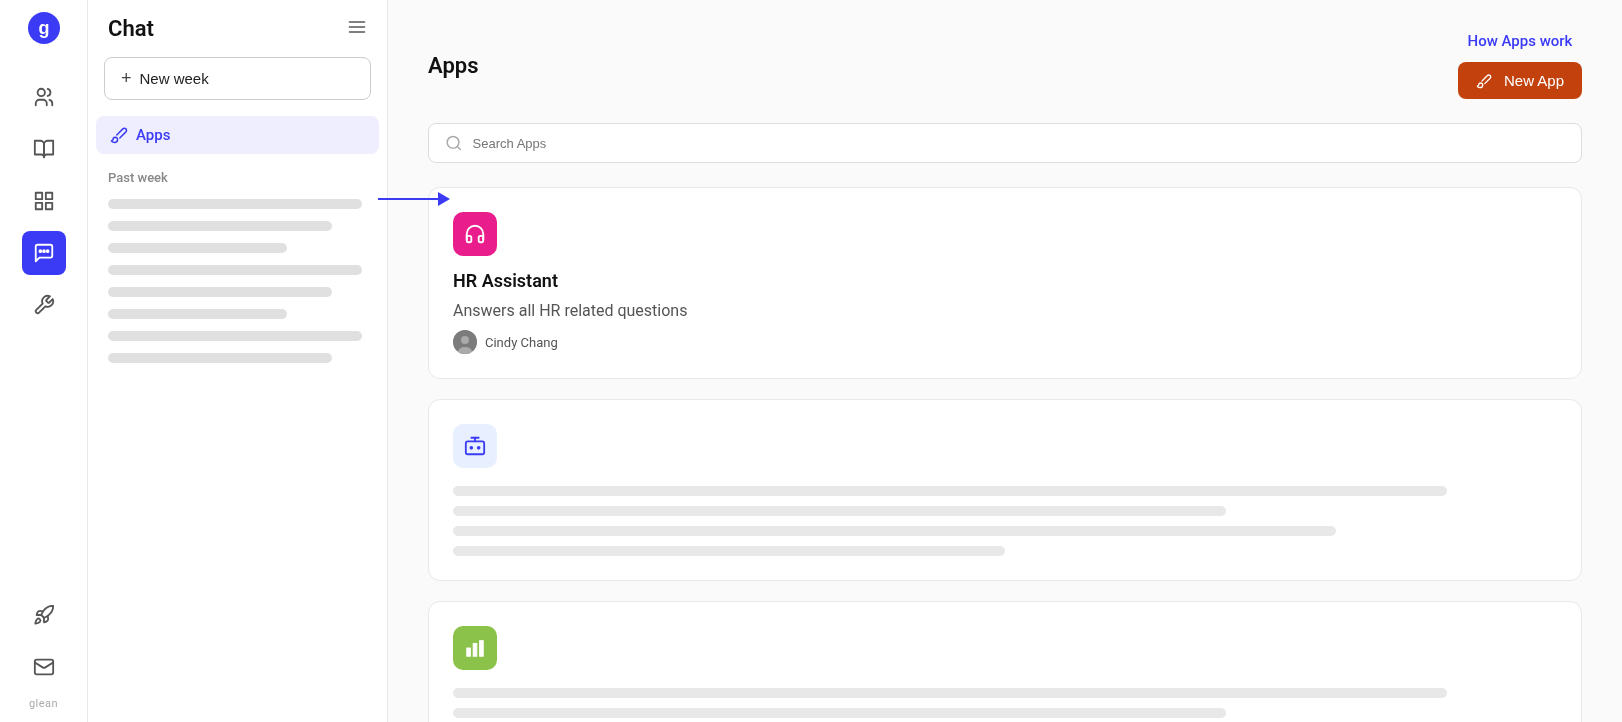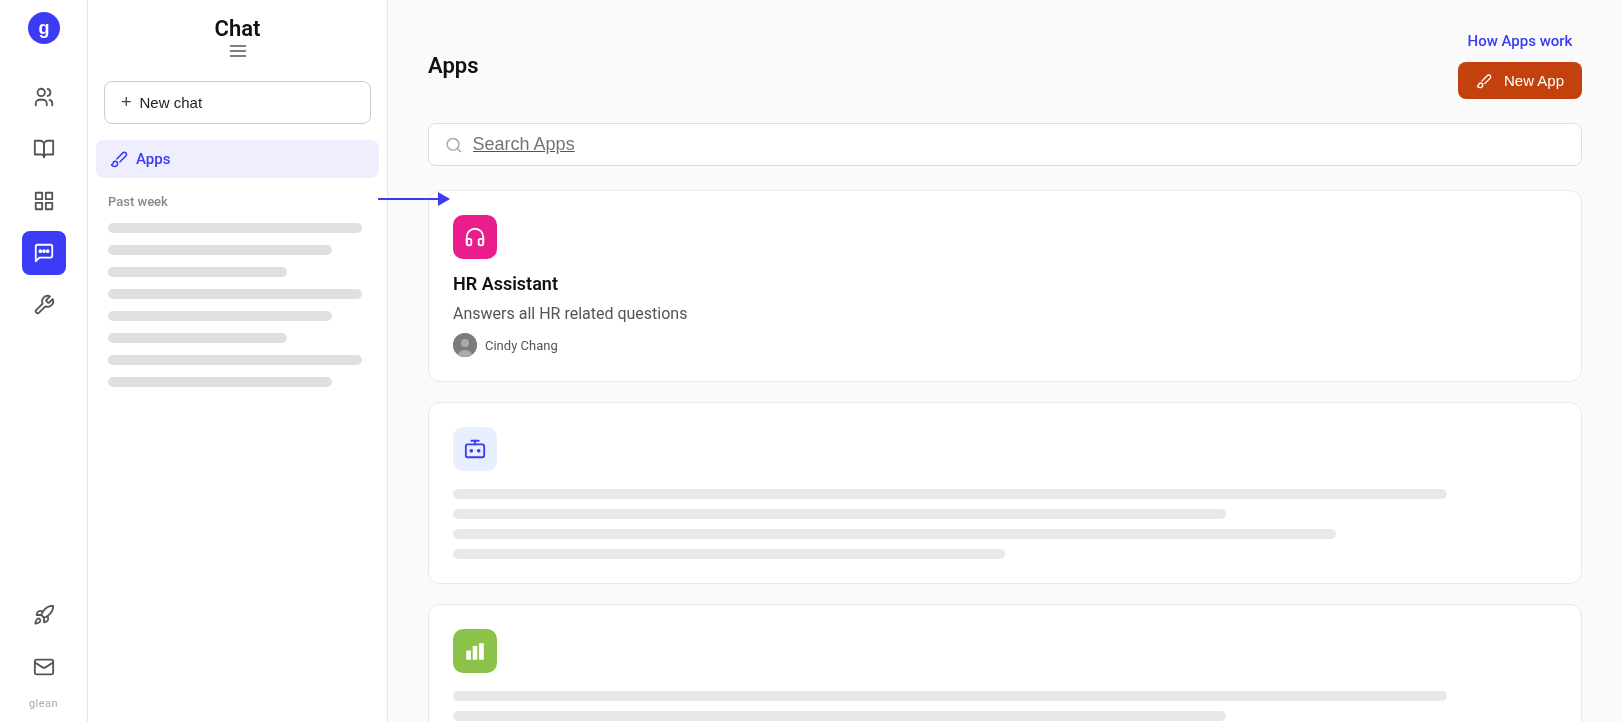--- a/index.html
+++ b/index.html
@@ -65,21 +65,20 @@
       border-right: 1px solid #e8e8e8;
       display: flex;
       flex-direction: column;
       padding: 16px 0 0 0;
     }
     .sidebar-header {
       padding: 0 20px 16px 20px;
       display: flex;
       align-items: center;
       justify-content: space-between;
-      flex-direction: column;
     }
     .sidebar-title {
       font-size: 22px;
       font-weight: 600;
       color: #111;
     }
     .hamburger-btn {
       cursor: pointer;
       color: #555;
     }
@@ -203,25 +202,24 @@
       background: #fff;
       border: 1px solid #ddd;
       border-radius: 8px;
       padding: 10px 16px;
       gap: 10px;
       margin-bottom: 24px;
     }
     .search-input {
       border: none;
       outline: none;
-      font-size: 18px;
+      font-size: 13px;
       color: #555;
       width: 100%;
       background: transparent;
-      text-decoration: underline;
     }
 
     .apps-grid {
       display: grid;
       grid-template-columns: repeat(1, 1fr);
       gap: 20px;
     }
     .app-card {
       background: #fff;
       border-radius: 12px;
@@ -367,21 +365,21 @@
       <svg width="20" height="20" viewBox="0 0 24 24" fill="none" stroke="#555" stroke-width="2" stroke-linecap="round">
         <line x1="3" y1="6" x2="21" y2="6"></line>
           <line x1="3" y1="12" x2="21" y2="12"></line>
           <line x1="3" y1="18" x2="21" y2="18"></line>
       </svg>
     </div>
   </div>
 
   <button class="new-chat-btn">
     <span class="new-chat-plus">+</span>
-    <span>New chat</span>
+    <span>New week</span>
   </button>
 
   <div class="apps-nav-item">
     <svg width="18" height="18" viewBox="0 0 24 24" fill="none" stroke="#3b3bf5" stroke-width="2" stroke-linecap="round" stroke-linejoin="round">
       <path d="m9.06 11.9 8.07-8.06a2.85 2.85 0 1 1 4.03 4.03l-8.06 8.08"></path>
       <path d="M7.07 14.94c-1.66 0-3 1.35-3 3.02 0 1.33-2.5 1.52-2 2.02 1.08 1.4 2.58 2.02 4 2.02 2.2 0 4-1.8 4-4.04a3.01 3.01 0 0 0-3-3.02z"></path>
     </svg>
     <span>Apps</span>
   </div>
 

